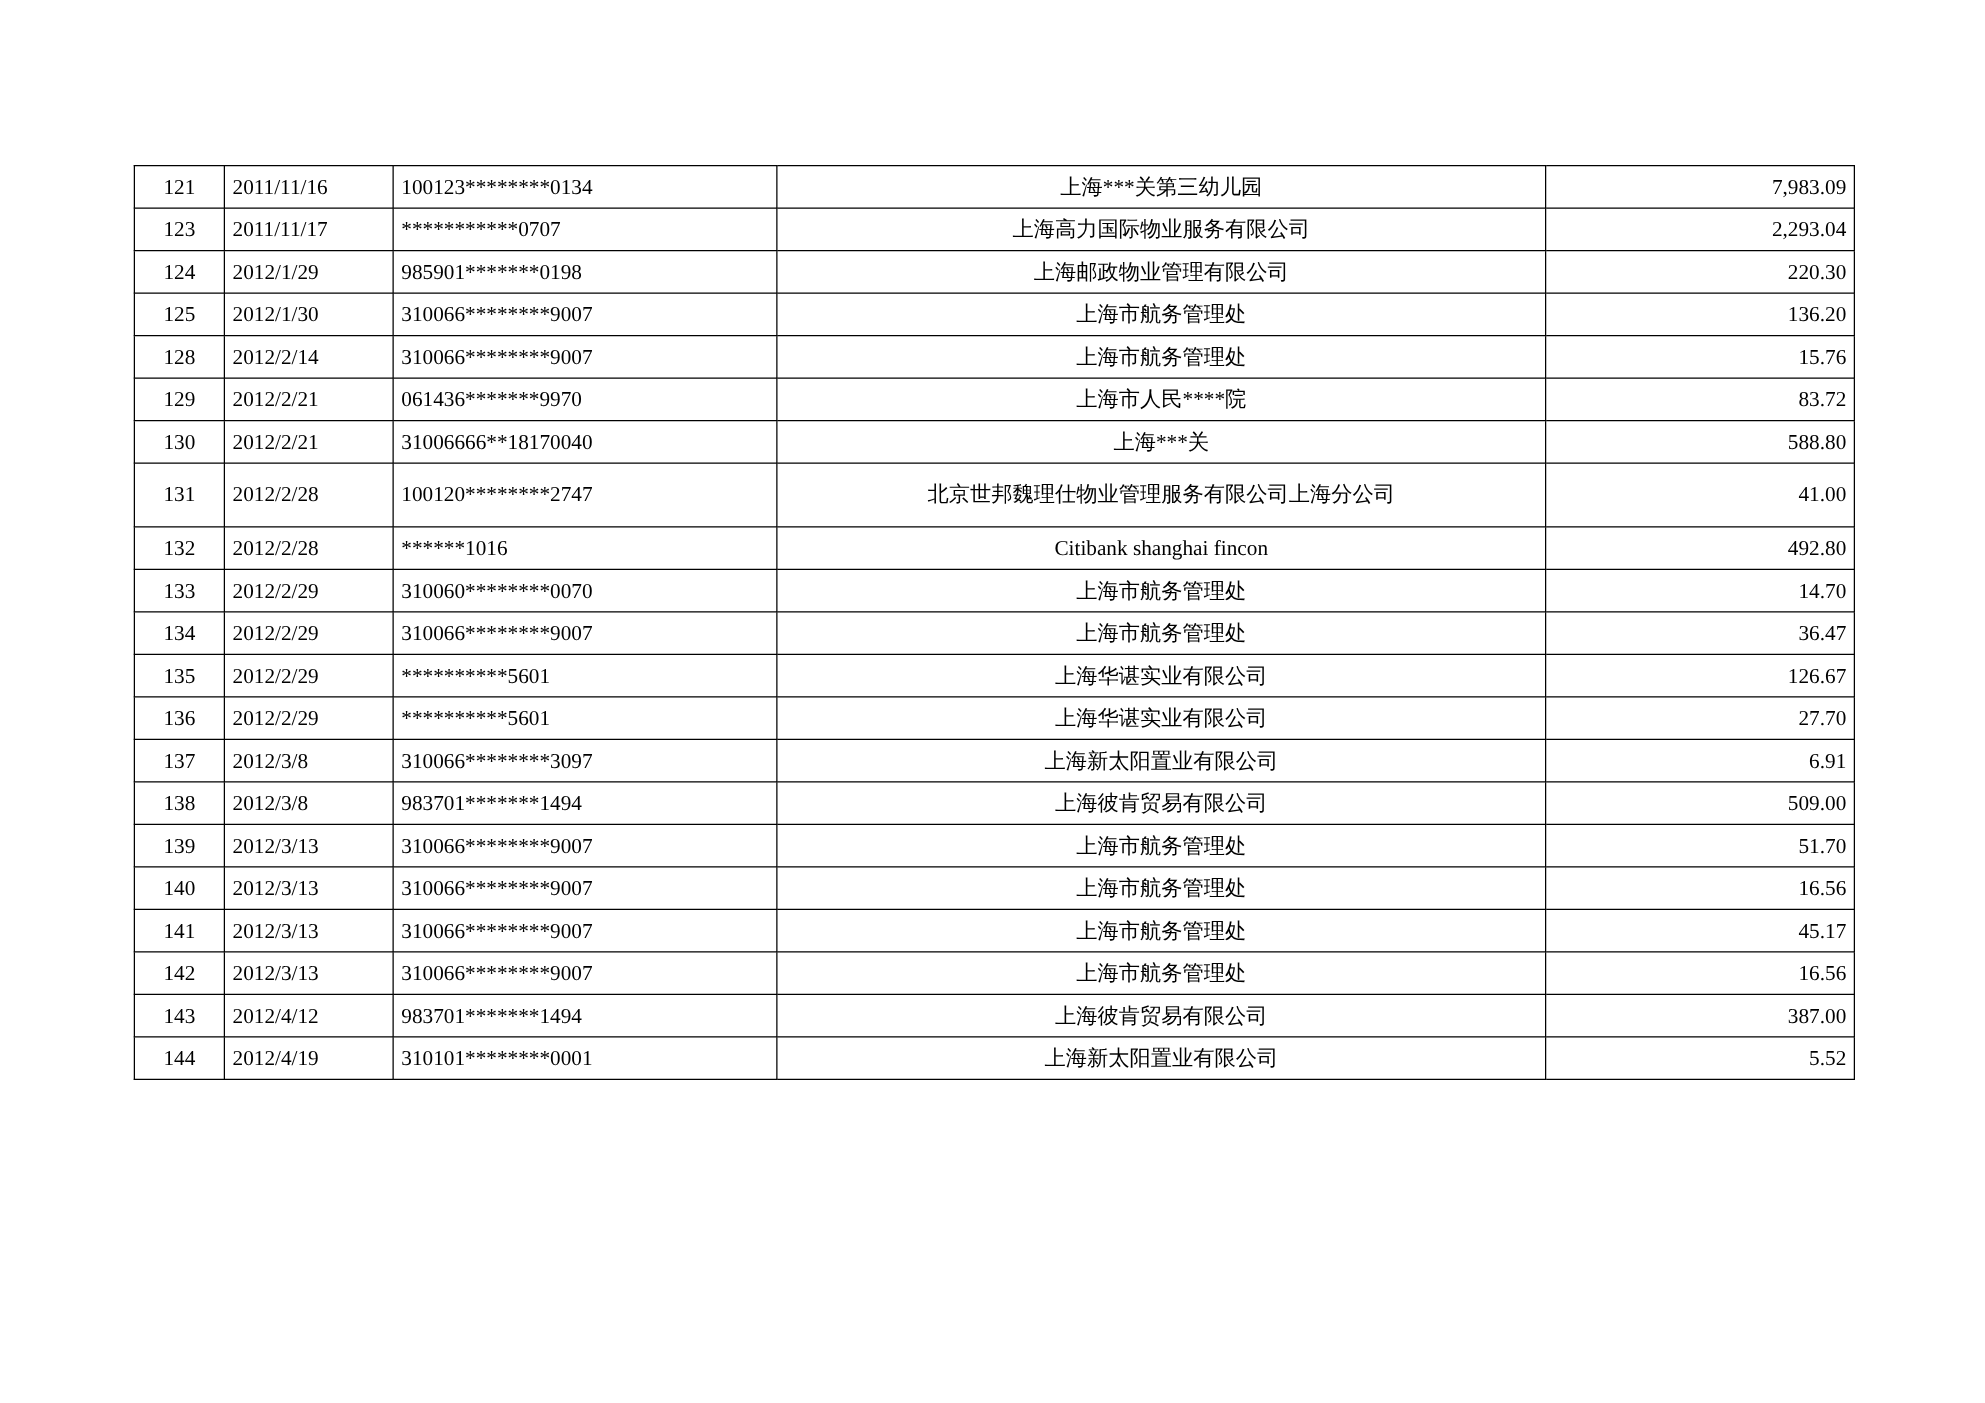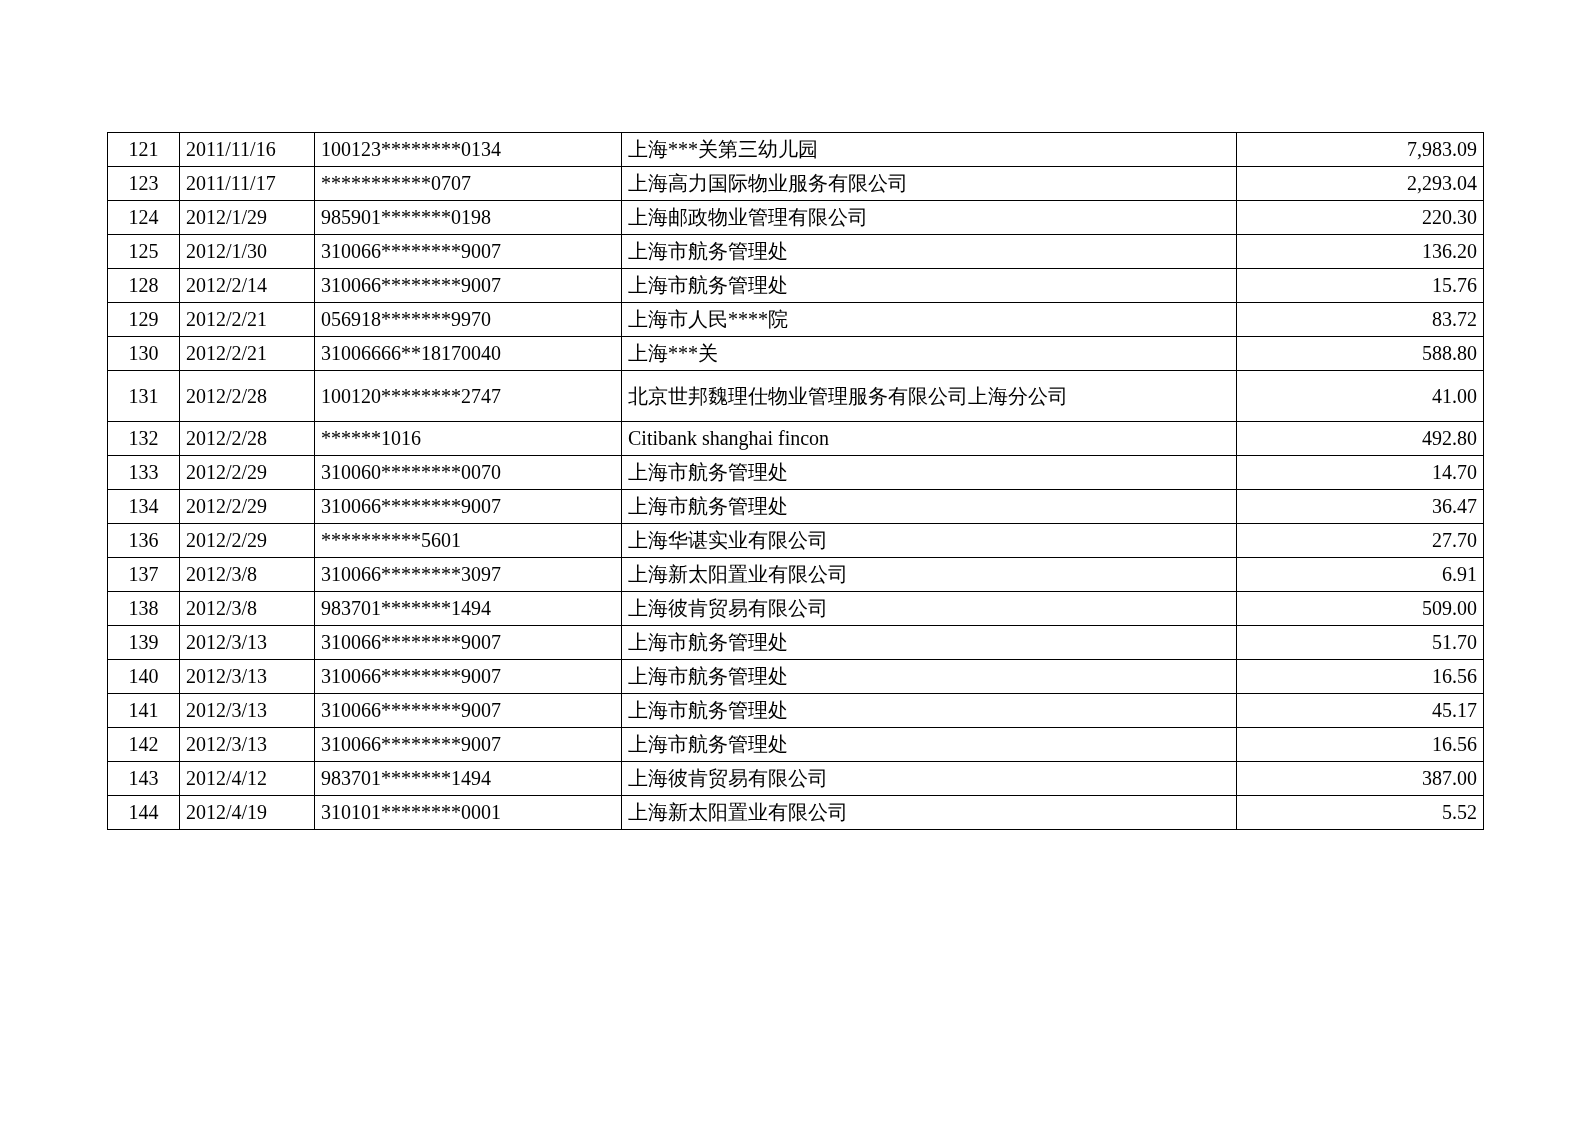--- a/index.html
+++ b/index.html
@@ -23,42 +23,42 @@
   .table-wrap {
     position: absolute;
     left: 107px;
     top: 132px;
     width: 1376px;
   }
   table.ledger {
     border-collapse: collapse;
     width: 1376px;
     table-layout: fixed;
-    font-size: 20px;
+    font-size: 17px;
     padding-left: 20px;
   }
   table.ledger td {
     border: 1px solid #000000;
     padding: 0 6px;
     height: 33px;
     line-height: 1.15;
     vertical-align: middle;
     white-space: nowrap;
     overflow: hidden;
   }
   col.c-idx   { width: 72px; }
   col.c-date  { width: 135px; }
   col.c-acct  { width: 307px; }
   col.c-name  { width: 615px; }
   col.c-amt   { width: 247px; }
 
   td.idx  { text-align: center; }
   td.date { text-align: left; padding-left: 8px; }
   td.acct { text-align: left; padding-left: 5px; letter-spacing: 0px; }
-  td.name { text-align: left; padding-left: 10px; }
+  td.name { text-align: center; padding-left: 10px; }
   td.amt  { text-align: right; padding-right: 10px; }
 
   tr.tall td { height: 50px; }
 </style>
 </head>
 <body>
 
 <div class="page">
   <div class="table-wrap">
     <table class="ledger">
@@ -101,21 +101,21 @@
           <tr>
             <td class="idx">128</td>
             <td class="date">2012/2/14</td>
             <td class="acct">310066********9007</td>
             <td class="name">上海市航务管理处</td>
             <td class="amt">15.76</td>
           </tr>
           <tr>
             <td class="idx">129</td>
             <td class="date">2012/2/21</td>
-            <td class="acct">056918*******9970</td>
+            <td class="acct">061436*******9970</td>
             <td class="name">上海市人民****院</td>
             <td class="amt">83.72</td>
           </tr>
           <tr>
             <td class="idx">130</td>
             <td class="date">2012/2/21</td>
             <td class="acct">31006666**18170040</td>
             <td class="name">上海***关</td>
             <td class="amt">588.80</td>
           </tr>
@@ -141,20 +141,27 @@
             <td class="amt">14.70</td>
           </tr>
           <tr>
             <td class="idx">134</td>
             <td class="date">2012/2/29</td>
             <td class="acct">310066********9007</td>
             <td class="name">上海市航务管理处</td>
             <td class="amt">36.47</td>
           </tr>
           <tr>
+            <td class="idx">135</td>
+            <td class="date">2012/2/29</td>
+            <td class="acct">**********5601</td>
+            <td class="name">上海华谌实业有限公司</td>
+            <td class="amt">126.67</td>
+          </tr>
+          <tr>
             <td class="idx">136</td>
             <td class="date">2012/2/29</td>
             <td class="acct">**********5601</td>
             <td class="name">上海华谌实业有限公司</td>
             <td class="amt">27.70</td>
           </tr>
           <tr>
             <td class="idx">137</td>
             <td class="date">2012/3/8</td>
             <td class="acct">310066********3097</td>

